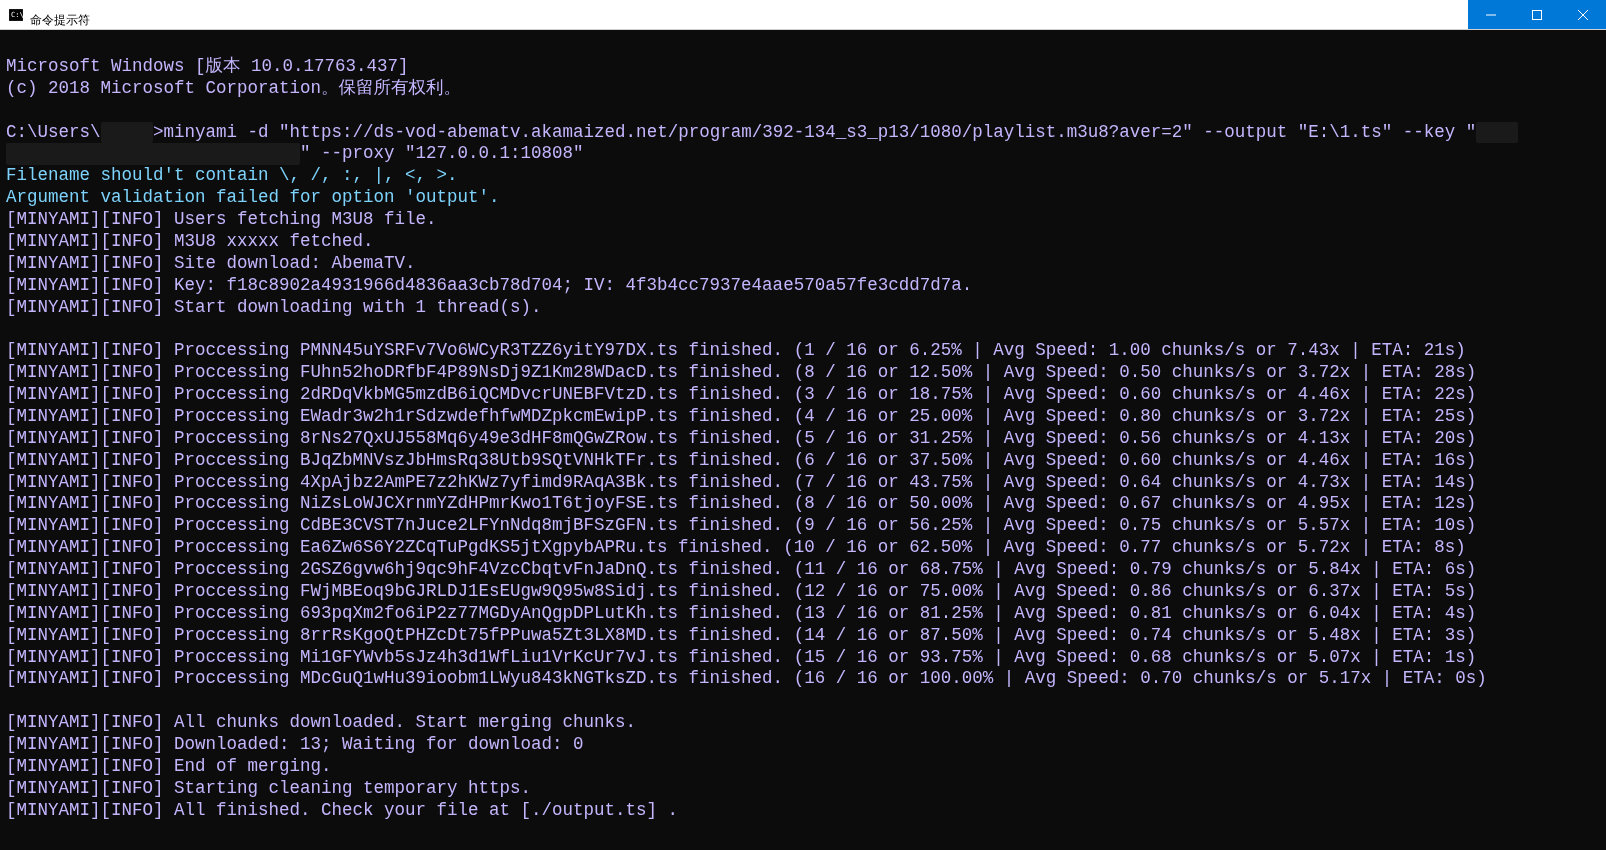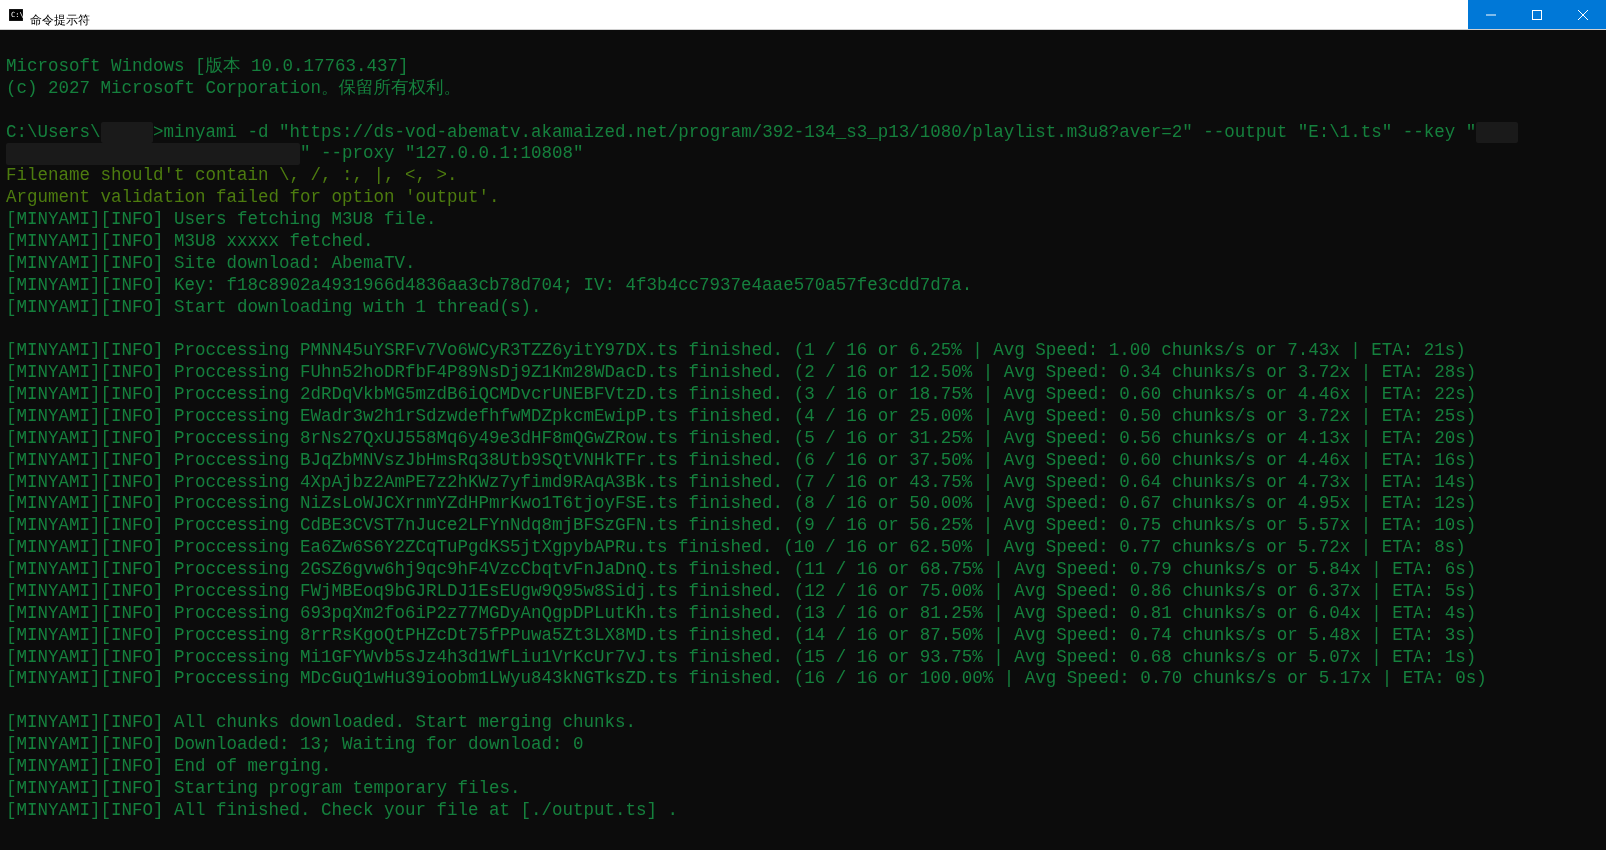--- a/index.html
+++ b/index.html
@@ -46,22 +46,22 @@
 }
 .titlebar-btn svg { stroke: #fff; }
 .terminal {
   background: #0c0c0c;
   padding: 4px 6px;
   line-height: 1.25;
   white-space: pre;
   font-size: 17.5px;
   letter-spacing: 0;
 }
-.red { color: #4d7c0f; }
-.gray { color: #15803d; }
+.red { color: #7dd3fc; }
+.gray { color: #c4b5fd; }
 .redacted {
   display: inline-block;
   background: #1a1a1a;
   color: transparent;
   border-radius: 2px;
 }
 </style>
 </head>
 <body>
 
@@ -88,50 +88,50 @@
       <svg width="10" height="10" viewBox="0 0 10 10">
           <line x1="0" y1="0" x2="10" y2="10" stroke-width="1"></line>
           <line x1="10" y1="0" x2="0" y2="10" stroke-width="1"></line>
         </svg>
     </div>
   </div>
 </div>
 
 <div class="terminal">
 <span class="gray">Microsoft Windows [版本 10.0.17763.437]</span>
-<span class="gray">(c) 2027 Microsoft Corporation。保留所有权利。</span>
+<span class="gray">(c) 2018 Microsoft Corporation。保留所有权利。</span>
 
 <span class="gray">C:\Users\</span><span class="redacted">xxxxx</span><span class="gray">&gt;</span><span class="gray">minyami -d "https://ds-vod-abematv.akamaized.net/program/392-134_s3_p13/1080/playlist.m3u8?aver=2" --output "E:\1.ts" --key "</span><span class="redacted">xxxx</span>
 <span class="redacted">xxxxxxxxxxxxxxxxxxxxxxxxxxxx</span><span class="gray">" --proxy "127.0.0.1:10808"</span>
 <span class="red">Filename should't contain \, /, :, |, &lt;, &gt;.</span>
 <span class="red">Argument validation failed for option 'output'.</span>
 <div id="info-pre"><span class="gray">[MINYAMI][INFO] Users fetching M3U8 file.</span>
 <span class="gray">[MINYAMI][INFO] M3U8 xxxxx fetched.</span>
 <span class="gray">[MINYAMI][INFO] Site download: AbemaTV.</span>
 <span class="gray">[MINYAMI][INFO] Key: f18c8902a4931966d4836aa3cb78d704; IV: 4f3b4cc7937e4aae570a57fe3cdd7d7a.</span>
 <span class="gray">[MINYAMI][INFO] Start downloading with 1 thread(s).</span>
 </div>
 <div id="proc"><span class="gray">[MINYAMI][INFO] Proccessing PMNN45uYSRFv7Vo6WCyR3TZZ6yitY97DX.ts finished. (1 / 16 or 6.25% | Avg Speed: 1.00 chunks/s or 7.43x | ETA: 21s)</span>
-<span class="gray">[MINYAMI][INFO] Proccessing FUhn52hoDRfbF4P89NsDj9Z1Km28WDacD.ts finished. (2 / 16 or 12.50% | Avg Speed: 0.34 chunks/s or 3.72x | ETA: 28s)</span>
+<span class="gray">[MINYAMI][INFO] Proccessing FUhn52hoDRfbF4P89NsDj9Z1Km28WDacD.ts finished. (8 / 16 or 12.50% | Avg Speed: 0.50 chunks/s or 3.72x | ETA: 28s)</span>
 <span class="gray">[MINYAMI][INFO] Proccessing 2dRDqVkbMG5mzdB6iQCMDvcrUNEBFVtzD.ts finished. (3 / 16 or 18.75% | Avg Speed: 0.60 chunks/s or 4.46x | ETA: 22s)</span>
-<span class="gray">[MINYAMI][INFO] Proccessing EWadr3w2h1rSdzwdefhfwMDZpkcmEwipP.ts finished. (4 / 16 or 25.00% | Avg Speed: 0.50 chunks/s or 3.72x | ETA: 25s)</span>
+<span class="gray">[MINYAMI][INFO] Proccessing EWadr3w2h1rSdzwdefhfwMDZpkcmEwipP.ts finished. (4 / 16 or 25.00% | Avg Speed: 0.80 chunks/s or 3.72x | ETA: 25s)</span>
 <span class="gray">[MINYAMI][INFO] Proccessing 8rNs27QxUJ558Mq6y49e3dHF8mQGwZRow.ts finished. (5 / 16 or 31.25% | Avg Speed: 0.56 chunks/s or 4.13x | ETA: 20s)</span>
 <span class="gray">[MINYAMI][INFO] Proccessing BJqZbMNVszJbHmsRq38Utb9SQtVNHkTFr.ts finished. (6 / 16 or 37.50% | Avg Speed: 0.60 chunks/s or 4.46x | ETA: 16s)</span>
 <span class="gray">[MINYAMI][INFO] Proccessing 4XpAjbz2AmPE7z2hKWz7yfimd9RAqA3Bk.ts finished. (7 / 16 or 43.75% | Avg Speed: 0.64 chunks/s or 4.73x | ETA: 14s)</span>
 <span class="gray">[MINYAMI][INFO] Proccessing NiZsLoWJCXrnmYZdHPmrKwo1T6tjoyFSE.ts finished. (8 / 16 or 50.00% | Avg Speed: 0.67 chunks/s or 4.95x | ETA: 12s)</span>
 <span class="gray">[MINYAMI][INFO] Proccessing CdBE3CVST7nJuce2LFYnNdq8mjBFSzGFN.ts finished. (9 / 16 or 56.25% | Avg Speed: 0.75 chunks/s or 5.57x | ETA: 10s)</span>
 <span class="gray">[MINYAMI][INFO] Proccessing Ea6Zw6S6Y2ZCqTuPgdKS5jtXgpybAPRu.ts finished. (10 / 16 or 62.50% | Avg Speed: 0.77 chunks/s or 5.72x | ETA: 8s)</span>
 <span class="gray">[MINYAMI][INFO] Proccessing 2GSZ6gvw6hj9qc9hF4VzcCbqtvFnJaDnQ.ts finished. (11 / 16 or 68.75% | Avg Speed: 0.79 chunks/s or 5.84x | ETA: 6s)</span>
 <span class="gray">[MINYAMI][INFO] Proccessing FWjMBEoq9bGJRLDJ1EsEUgw9Q95w8Sidj.ts finished. (12 / 16 or 75.00% | Avg Speed: 0.86 chunks/s or 6.37x | ETA: 5s)</span>
 <span class="gray">[MINYAMI][INFO] Proccessing 693pqXm2fo6iP2z77MGDyAnQgpDPLutKh.ts finished. (13 / 16 or 81.25% | Avg Speed: 0.81 chunks/s or 6.04x | ETA: 4s)</span>
 <span class="gray">[MINYAMI][INFO] Proccessing 8rrRsKgoQtPHZcDt75fPPuwa5Zt3LX8MD.ts finished. (14 / 16 or 87.50% | Avg Speed: 0.74 chunks/s or 5.48x | ETA: 3s)</span>
 <span class="gray">[MINYAMI][INFO] Proccessing Mi1GFYWvb5sJz4h3d1WfLiu1VrKcUr7vJ.ts finished. (15 / 16 or 93.75% | Avg Speed: 0.68 chunks/s or 5.07x | ETA: 1s)</span>
 <span class="gray">[MINYAMI][INFO] Proccessing MDcGuQ1wHu39ioobm1LWyu843kNGTksZD.ts finished. (16 / 16 or 100.00% | Avg Speed: 0.70 chunks/s or 5.17x | ETA: 0s)</span>
 </div>
 <div id="info-post"><span class="gray">[MINYAMI][INFO] All chunks downloaded. Start merging chunks.</span>
 <span class="gray">[MINYAMI][INFO] Downloaded: 13; Waiting for download: 0</span>
 <span class="gray">[MINYAMI][INFO] End of merging.</span>
-<span class="gray">[MINYAMI][INFO] Starting program temporary files.</span>
+<span class="gray">[MINYAMI][INFO] Starting cleaning temporary https.</span>
 <span class="gray">[MINYAMI][INFO] All finished. Check your file at [./output.ts] .</span>
 </div>
 
 
 </div>
 
 </body></html>

